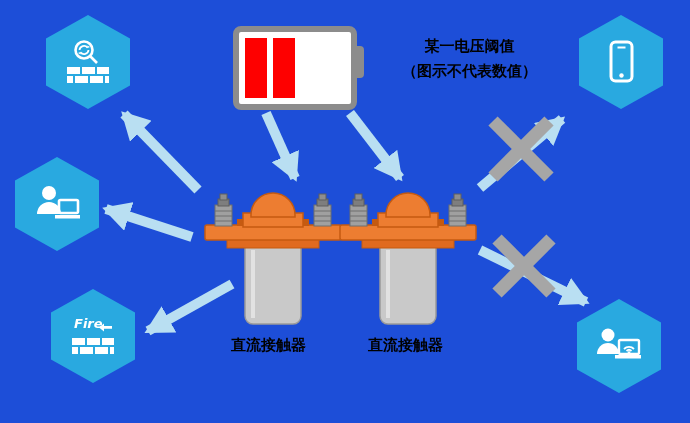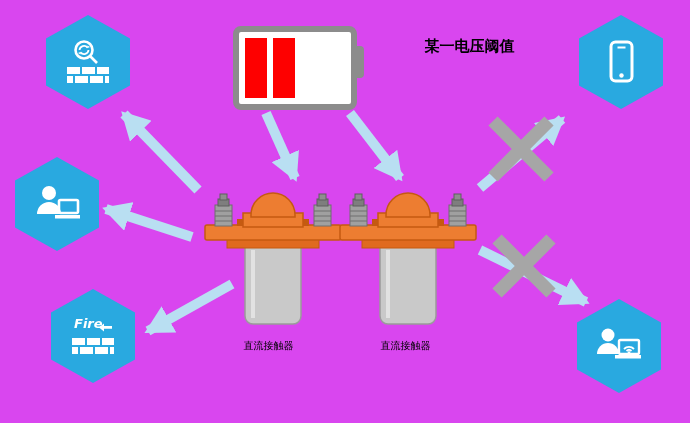--- a/index.html
+++ b/index.html
@@ -1,17 +1,17 @@
 <!DOCTYPE html>
 <html><head>
 <meta charset="utf-8">
 <style>
   html,body{margin:0;padding:0;background:#fff;}
   .canvas{
-    position:relative;width:690px;height:423px;background:#d946ef;overflow:hidden;
+    position:relative;width:690px;height:423px;background:#1d4ed8;overflow:hidden;
     font-family:"DejaVu Sans","Liberation Sans",sans-serif;
   }
   .layer{position:absolute;left:0;top:0;width:690px;height:423px;}
 
   
   .battery-body{
     position:absolute;left:233px;top:26px;width:100px;height:60px;
     border:6px solid #8C8C8C;border-radius:8px;background:#fff;
     display:flex;gap:6px;padding:6px;box-sizing:content-box;
   }
@@ -36,21 +36,21 @@
   .hex-bl{left:51px;top:289px;}
   .hex-tr{left:579px;top:15px;}
   .hex-br{left:577px;top:299px;}
 
   
   .contactor{position:absolute;width:140px;height:152px;}
   .contactor-left{left:203px;top:180px;}
   .contactor-right{left:338px;top:180px;}
   .contactor-label{
     position:absolute;width:145px;text-align:center;top:334px;
-    font-weight:400;font-size:10px;line-height:23px;color:#000;
+    font-weight:700;font-size:15px;line-height:23px;color:#000;
   }
   .label-left{left:196px;}
   .label-right{left:333px;}
 </style>
 </head>
 <body>
 
 <div class="canvas">
 
   <svg class="layer" viewBox="0 0 690 423">
@@ -80,20 +80,21 @@
     </g>
   </svg>
 
   <div class="battery-body">
     <div class="battery-bar"></div>
     <div class="battery-bar"></div>
   </div>
   <div class="battery-terminal"></div>
   <div class="battery-label">
     <div>某一电压阈值</div>
+    <div>（图示不代表数值）</div>
   </div>
 
   <div class="hex hex-tl">
     <svg width="50" height="50" viewBox="0 0 50 50">
       <g stroke="#fff" fill="none" stroke-width="2.6">
         <circle cx="21" cy="13" r="8.5"></circle>
         <line x1="27.5" y1="19.5" x2="34" y2="26"></line>
       </g>
       <path d="M16.5,13 a4.5,4.5 0 0 1 8,-2.4" stroke="#fff" fill="none" stroke-width="1.8"></path>
       <path d="M25.5,13 a4.5,4.5 0 0 1 -8,2.4" stroke="#fff" fill="none" stroke-width="1.8"></path>

